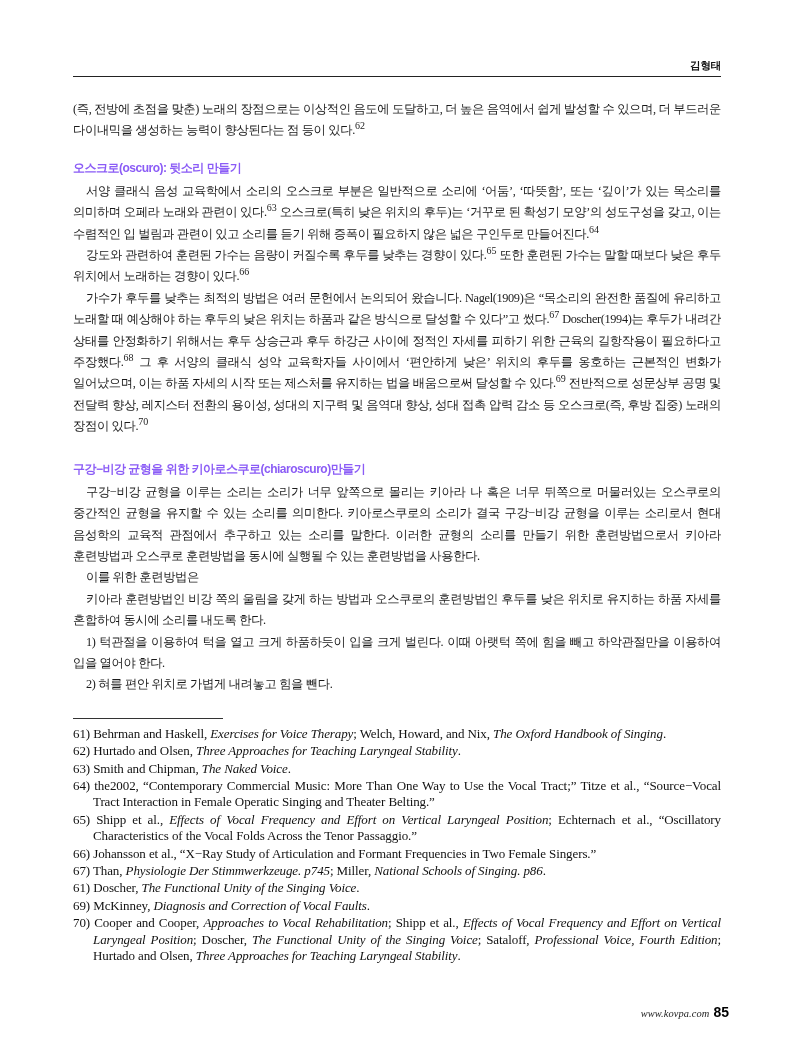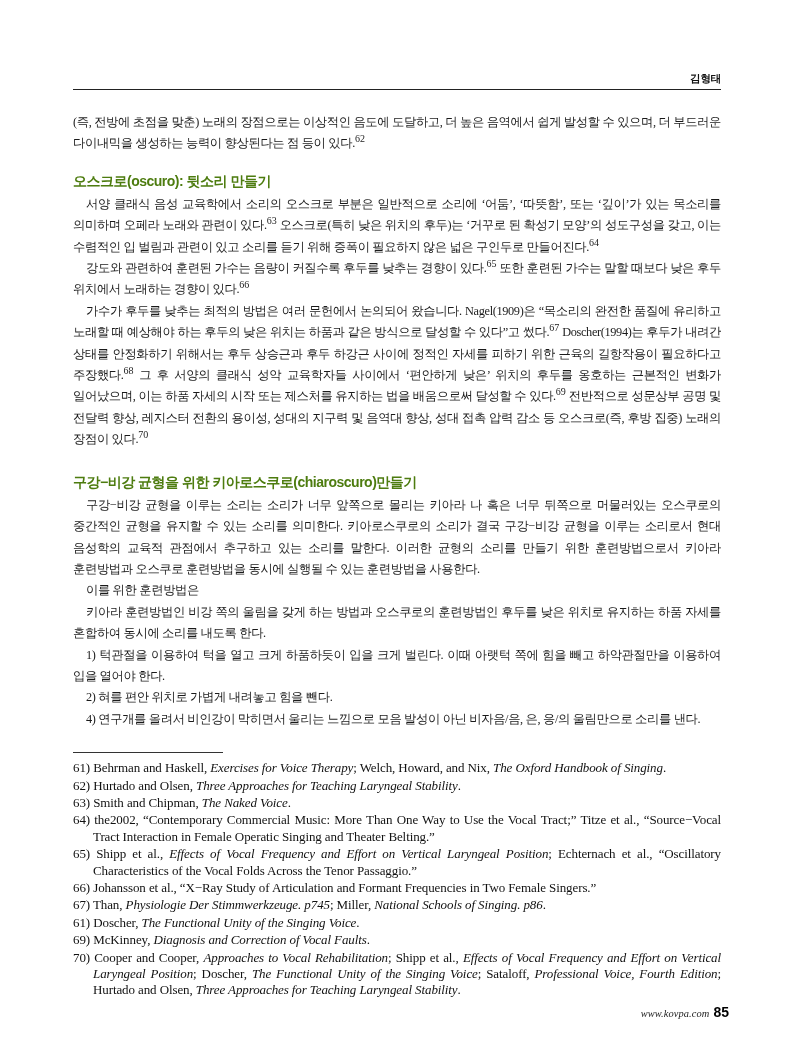--- a/index.html
+++ b/index.html
@@ -15,21 +15,21 @@
     background: #ffffff;
     margin: 0 auto;
     font-family: "Liberation Serif", "DejaVu Serif", serif;
     color: #1a1a1a;
     overflow: hidden;
     box-sizing: border-box;
   }
   .content {
     position: absolute;
     left: 73px;
-    top: 13px;
+    top: 0;
     width: 648px;
   }
 
   
   .runhead {
     margin-top: 58px;
     text-align: right;
     font-family: "Liberation Sans", "DejaVu Sans", sans-serif;
     font-weight: bold;
     font-size: 10.5px;
@@ -59,23 +59,23 @@
   .para.listitem { text-indent: 13px; }
 
   .para + .para { margin-top: 0px; }
   .gap-md { height: 17px; }
   .gap-lg { height: 22px; }
 
   
   .heading {
     font-family: "Liberation Sans", "DejaVu Sans", sans-serif;
     font-weight: bold;
-    font-size: 14px;
+    font-size: 12px;
     letter-spacing: -0.5px;
-    color: #4d7c0f;
+    color: #8b5cf6;
     line-height: 18px;
     margin: 0 0 4px 0;
   }
 
   sup.fn {
     font-size: 10px;
     vertical-align: super;
     line-height: 0;
     letter-spacing: 0;
   }
@@ -151,21 +151,20 @@
     <h2 class="heading">구강−비강 균형을 위한 키아로스쿠로(chiaroscuro)만들기</h2>
 
     <div id="sec2-paras">
         <p class="para"><span>구강−비강 균형을 이루는 소리는 소리가 너무 앞쪽으로 몰리는 키아라 나 혹은 너무 뒤쪽으로 머물러있는 오스쿠로의 중간적인 균형을 유지할 수 있는 소리를 의미한다. 키아로스쿠로의 소리가 결국 구강−비강 균형을 이루는 소리로서 현대 음성학의 교육적 관점에서 추구하고 있는 소리를 말한다. 이러한 균형의 소리를 만들기 위한 훈련방법으로서 키아라 훈련방법과 오스쿠로 훈련방법을 동시에 실행될 수 있는 훈련방법을 사용한다.</span></p>
         <p class="para"><span>이를 위한 훈련방법은</span></p>
         <p class="para"><span>키아라 훈련방법인 비강 쪽의 울림을 갖게 하는 방법과 오스쿠로의 훈련방법인 후두를 낮은 위치로 유지하는 하품 자세를 혼합하여 동시에 소리를 내도록 한다.</span></p>
       </div>
     <div id="sec2-list">
         <p class="para listitem">1) 턱관절을 이용하여 턱을 열고 크게 하품하듯이 입을 크게 벌린다. 이때 아랫턱 쪽에 힘을 빼고 하악관절만을 이용하여 입을 열어야 한다.</p>
         <p class="para listitem">2) 혀를 편안 위치로 가볍게 내려놓고 힘을 뺀다.</p>
-        <p class="para listitem">4) 연구개를 올려서 비인강이 막히면서 울리는 느낌으로 모음 발성이 아닌 비자음/음, 은, 응/의 울림만으로 소리를 낸다.</p>
       </div>
 
     <div class="gap-lg"></div>
 
     <hr class="fn-rule">
     <div class="footnotes" id="footnote-list">
         <p class="footnote"><span>61) </span><span>Behrman and Haskell, </span><i>Exercises for Voice Therapy</i><span>; Welch, Howard, and Nix, </span><i>The Oxford Handbook of Singing</i><span>.</span></p>
         <p class="footnote"><span>62) </span><span>Hurtado and Olsen, </span><i>Three Approaches for Teaching Laryngeal Stability</i><span>.</span></p>
         <p class="footnote"><span>63) </span><span>Smith and Chipman, </span><i>The Naked Voice</i><span>.</span></p>
         <p class="footnote"><span>64) </span><span>the2002, “Contemporary Commercial Music: More Than One Way to Use the Vocal Tract;” Titze et al., “Source−Vocal Tract Interaction in Female Operatic Singing and Theater Belting.”</span></p>

